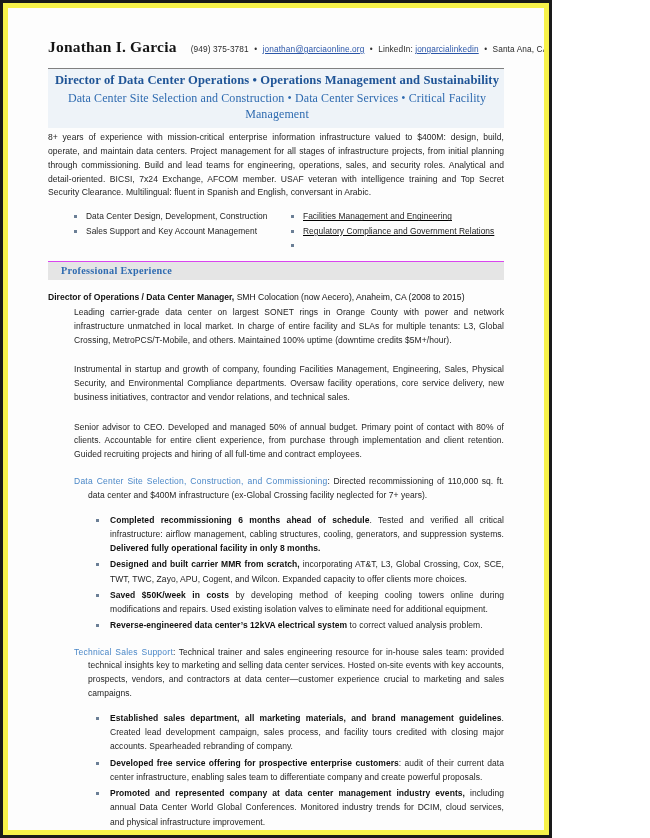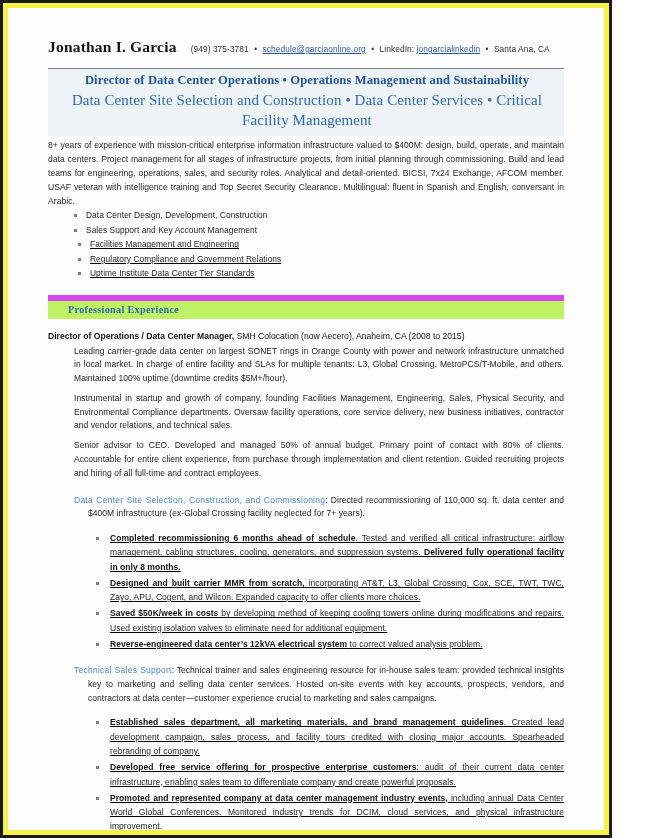--- a/index.html
+++ b/index.html
@@ -9,21 +9,21 @@
   }
   body {
     width: 650px;
     height: 838px;
     font-family: "Liberation Sans", sans-serif;
     -webkit-font-smoothing: antialiased;
   }
 
   #page {
     position: relative;
-    width: 612px;
+    width: 552px;
     height: 838px;
     box-sizing: border-box;
     background: #1a1a1a;
     padding: 3px;
   }
   #yellow-frame {
     box-sizing: border-box;
     width: 100%;
     height: 100%;
     border: 5px solid #f7f24a;
@@ -77,42 +77,42 @@
   .banner-1 {
     font-family: "Liberation Serif", serif;
     font-size: 12.6px;
     font-weight: bold;
     color: #1f5496;
     letter-spacing: .1px;
     line-height: 1.25;
   }
   .banner-2 {
     font-family: "Liberation Serif", serif;
-    font-size: 15px;
+    font-size: 12px;
     color: #2f6bb0;
     letter-spacing: .1px;
     line-height: 1.35;
     margin-top: 1px;
   }
 
   
   .summary {
     margin-top: 3px;
     font-size: 8.55px;
     color: #1d1d1d;
     line-height: 1.62;
     text-align: justify;
     letter-spacing: .05px;
   }
 
   
   .skills {
+    margin-top: 9px;
     display: flex;
     padding-left: 26px;
-    flex-direction: column;
   }
   .skills-col { width: 50%; }
   .skills-col.right { padding-left: 4px; text-decoration: underline; }
   .sk-item {
     display: flex;
     align-items: flex-start;
     font-size: 8.4px;
     color: #1d1d1d;
     line-height: 1.72;
     letter-spacing: .05px;
@@ -122,23 +122,23 @@
     width: 3px;
     height: 3px;
     background: #6b7f96;
     margin-top: 6px;
     margin-right: 9px;
   }
 
   
   .sec {
     margin-top: 14px;
-    border-top: 6px solid #d946ef;
-    background: #bef264;
-    padding: 3px 4px 4px 20px;
+    border-top: 1px solid #d946ef;
+    background: #e5e5e5;
+    padding: 3px 4px 4px 13px;
   }
   .sec-t {
     font-family: "Liberation Serif", serif;
     font-size: 10.2px;
     font-weight: bold;
     color: #2f6bb0;
     letter-spacing: .3px;
   }
 
   
@@ -152,21 +152,21 @@
 
   .para {
     margin-top: 2px;
     margin-left: 26px;
     font-size: 8.5px;
     color: #1d1d1d;
     line-height: 1.62;
     text-align: justify;
     letter-spacing: .05px;
   }
-  .para.spaced { margin-top: 6px; }
+  .para.spaced { margin-top: 16px; }
 
   
   .subsec {
     margin-top: 13px;
     margin-left: 26px;
     font-size: 8.5px;
     color: #1d1d1d;
     line-height: 1.62;
     text-align: justify;
     text-indent: -14px;
@@ -176,21 +176,20 @@
   .subsec .blue {
     color: #4a87c7;
     letter-spacing: .25px;
   }
   .subsec.tss { text-indent: -14px; }
 
   
   .blist {
     margin-top: 10px;
     padding-left: 48px;
-    text-decoration: underline;
   }
   .bitem {
     display: flex;
     align-items: flex-start;
     margin-bottom: 2px;
   }
   .bitem .sqbullet { margin-top: 6px; margin-right: 11px; }
   .btext {
     font-size: 8.5px;
     color: #1d1d1d;
@@ -206,21 +205,21 @@
 
 <div id="page">
   <div id="yellow-frame">
     <div id="sheet">
 
       <div class="hdr">
         <div class="name">Jonathan I. Garcia</div>
         <div class="contact">
           <span>(949) 375-3781</span>
           <span class="sep">•</span>
-          <a href="#">schedule@garciaonline.org</a>
+          <a href="#">jonathan@garciaonline.org</a>
           <span class="sep">•</span>
           <span>LinkedIn:</span>
           <a href="#">jongarcialinkedin</a>
           <span class="sep">•</span>
           <span>Santa Ana, CA</span>
         </div>
       </div>
 
       <div class="banner">
         <div class="banner-1">Director of Data Center Operations • Operations Management and Sustainability</div>
@@ -244,21 +243,20 @@
           <div class="sk-item">
             <span class="sqbullet"></span>
             <span>Facilities Management and Engineering</span>
           </div>
           <div class="sk-item">
             <span class="sqbullet"></span>
             <span>Regulatory Compliance and Government Relations</span>
           </div>
           <div class="sk-item">
             <span class="sqbullet"></span>
-            <span>Uptime Institute Data Center Tier Standards</span>
           </div>
         </div>
       </div>
 
       <div class="sec">
         <div class="sec-t">Professional Experience</div>
       </div>
 
       <div class="job-line">
         <b>Director of Operations / Data Center Manager,</b><span> SMH Colocation (now Aecero), Anaheim, CA (2008 to 2015)</span>

